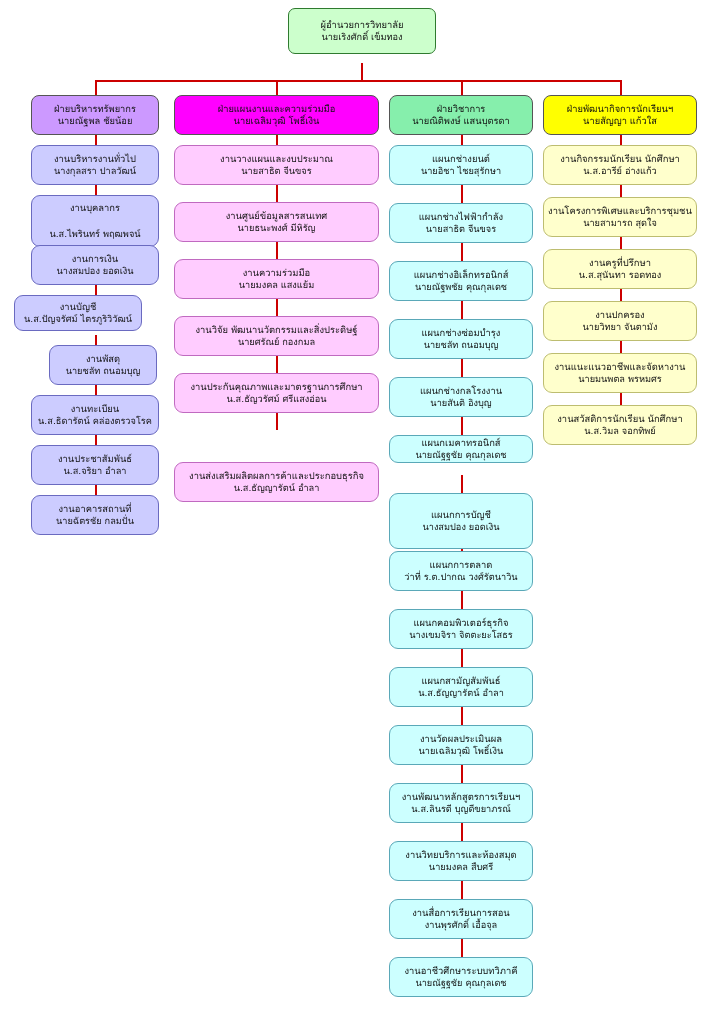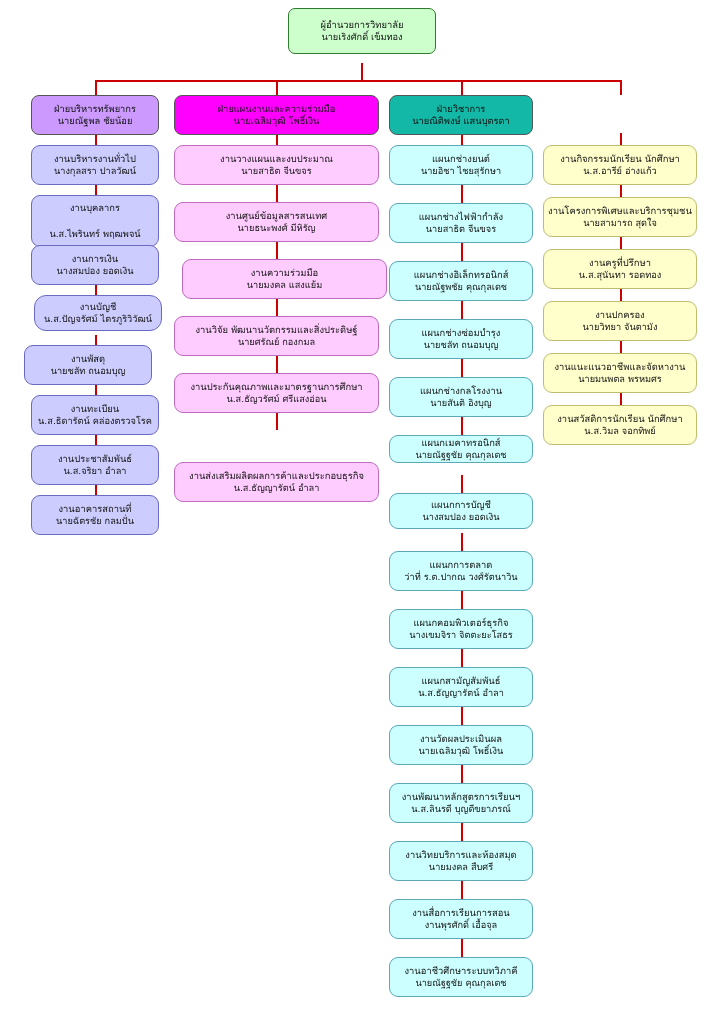--- a/index.html
+++ b/index.html
@@ -37,21 +37,21 @@
   .root {
     background: #ccffcc;
     border-color: #2f7a2f;
     border-radius: 7px;
   }
   
   .dept { border-radius: 8px; border-color: #555; }
   .dept .l1, .dept .l2 { font-size: 9.3px; }
   .dept-1 { background: #cc99ff; }
   .dept-2 { background: #ff00ff; }
-  .dept-3 { background: #14b8a6; text-align: center; }
+  .dept-3 { background: #86efac; text-align: center; }
   .dept-4 { background: #ffff00; }
 
   .col1 { background: #ccccff; border-color: #6a6ac0; }
   .col2 { background: #ffccff; border-color: #c06ac0; }
   .col3 { background: #ccffff; border-color: #5aa8b8; }
   .col4 { background: #ffffcc; border-color: #bdbd70; }
 
   .vline, .hline {
     position: absolute;
     background: #cc0000;
@@ -121,39 +121,43 @@
     <span class="l2">นายณัฐพล  ชัยน้อย</span>
   </div>
   <div class="node dept dept-2" style="left:174px; top:95px; width:205px; height:40px;">
     <span class="l1">ฝ่ายแผนงานและความร่วมมือ</span>
     <span class="l2">นายเฉลิมวุฒิ  โพธิ์เงิน</span>
   </div>
   <div class="node dept dept-3" style="left:389px; top:95px; width:144px; height:40px;">
     <span class="l1">ฝ่ายวิชาการ</span>
     <span class="l2">นายณิติพงษ์  แสนบุตรดา</span>
   </div>
+  <div class="node dept dept-4" style="left:543px; top:95px; width:154px; height:40px;">
+    <span class="l1">ฝ่ายพัฒนากิจการนักเรียนฯ</span>
+    <span class="l2">นายสัญญา  แก้วใส</span>
+  </div>
 
   <div id="col-nodes">
       <div class="node col1" style="left: 31px; top: 145px; width: 128px; height: 40px;">
         <span class="l1">งานบริหารงานทั่วไป</span>
         <span class="l2">นางกุลสรา  ปาลวัฒน์</span>
       </div>
       <div class="node col1" style="left: 31px; top: 195px; width: 128px; height: 52px; gap: 14px;">
         <span class="l1">งานบุคลากร</span>
         <span class="l2">น.ส.ไพรินทร์  พฤฒพจน์</span>
       </div>
       <div class="node col1" style="left: 31px; top: 245px; width: 128px; height: 40px;">
         <span class="l1">งานการเงิน</span>
         <span class="l2">นางสมปอง  ยอดเงิน</span>
       </div>
-      <div class="node col1" style="left: 34px; top: 295px; width: 128px; height: 36px; border-radius: 12px;">
+      <div class="node col1" style="left: 14px; top: 295px; width: 128px; height: 36px;">
         <span class="l1">งานบัญชี</span>
         <span class="l2">น.ส.ปัญจรัศม์  ไตรภูริวิวัฒน์</span>
       </div>
-      <div class="node col1" style="left: 24px; top: 345px; width: 128px; height: 40px;">
+      <div class="node col1" style="left: 49px; top: 345px; width: 108px; height: 40px;">
         <span class="l1">งานพัสดุ</span>
         <span class="l2">นายชลัท  ถนอมบุญ</span>
       </div>
       <div class="node col1" style="left: 31px; top: 395px; width: 128px; height: 40px;">
         <span class="l1">งานทะเบียน</span>
         <span class="l2">น.ส.ธิดารัตน์  คล่องตรวจโรค</span>
       </div>
       <div class="node col1" style="left: 31px; top: 445px; width: 128px; height: 40px;">
         <span class="l1">งานประชาสัมพันธ์</span>
         <span class="l2">น.ส.จริยา  อำลา</span>
@@ -163,21 +167,21 @@
         <span class="l2">นายฉัตรชัย  กลมปั่น</span>
       </div>
       <div class="node col2" style="left: 174px; top: 145px; width: 205px; height: 40px;">
         <span class="l1">งานวางแผนและงบประมาณ</span>
         <span class="l2">นายสาธิต  จีนขจร</span>
       </div>
       <div class="node col2" style="left: 174px; top: 202px; width: 205px; height: 40px;">
         <span class="l1">งานศูนย์ข้อมูลสารสนเทศ</span>
         <span class="l2">นายธนะพงศ์  มีหิรัญ</span>
       </div>
-      <div class="node col2" style="left: 174px; top: 259px; width: 205px; height: 40px; margin-left: 8px;">
+      <div class="node col2" style="left: 174px; top: 259px; width: 205px; height: 40px;">
         <span class="l1">งานความร่วมมือ</span>
         <span class="l2">นายมงคล  แสงแย้ม</span>
       </div>
       <div class="node col2" style="left: 174px; top: 316px; width: 205px; height: 40px;">
         <span class="l1">งานวิจัย พัฒนานวัตกรรมและสิ่งประดิษฐ์</span>
         <span class="l2">นายศรัณย์  กองกมล</span>
       </div>
       <div class="node col2" style="left: 174px; top: 373px; width: 205px; height: 40px;">
         <span class="l1">งานประกันคุณภาพและมาตรฐานการศึกษา</span>
         <span class="l2">น.ส.ธัญวรัศม์  ศรีแสงอ่อน</span>
@@ -203,21 +207,21 @@
         <span class="l2">นายชลัท  ถนอมบุญ</span>
       </div>
       <div class="node col3" style="left: 389px; top: 377px; width: 144px; height: 40px;">
         <span class="l1">แผนกช่างกลโรงงาน</span>
         <span class="l2">นายสันติ อิงบุญ</span>
       </div>
       <div class="node col3" style="left: 389px; top: 435px; width: 144px; height: 28px;">
         <span class="l1">แผนกเมคาทรอนิกส์</span>
         <span class="l2">นายณัฐฐชัย  คุณกุลเดช</span>
       </div>
-      <div class="node col3" style="left: 389px; top: 493px; width: 144px; height: 36px;">
+      <div class="node col3" style="left: 389px; top: 493px; width: 144px; height: 56px;">
         <span class="l1">แผนกการบัญชี</span>
         <span class="l2">นางสมปอง  ยอดเงิน</span>
       </div>
       <div class="node col3" style="left: 389px; top: 551px; width: 144px; height: 40px;">
         <span class="l1">แผนกการตลาด</span>
         <span class="l2">ว่าที่ ร.ต.ปากณ  วงศ์รัตนาวิน</span>
       </div>
       <div class="node col3" style="left: 389px; top: 609px; width: 144px; height: 40px;">
         <span class="l1">แผนกคอมพิวเตอร์ธุรกิจ</span>
         <span class="l2">นางเขมจิรา  จิตตะยะโสธร</span>

